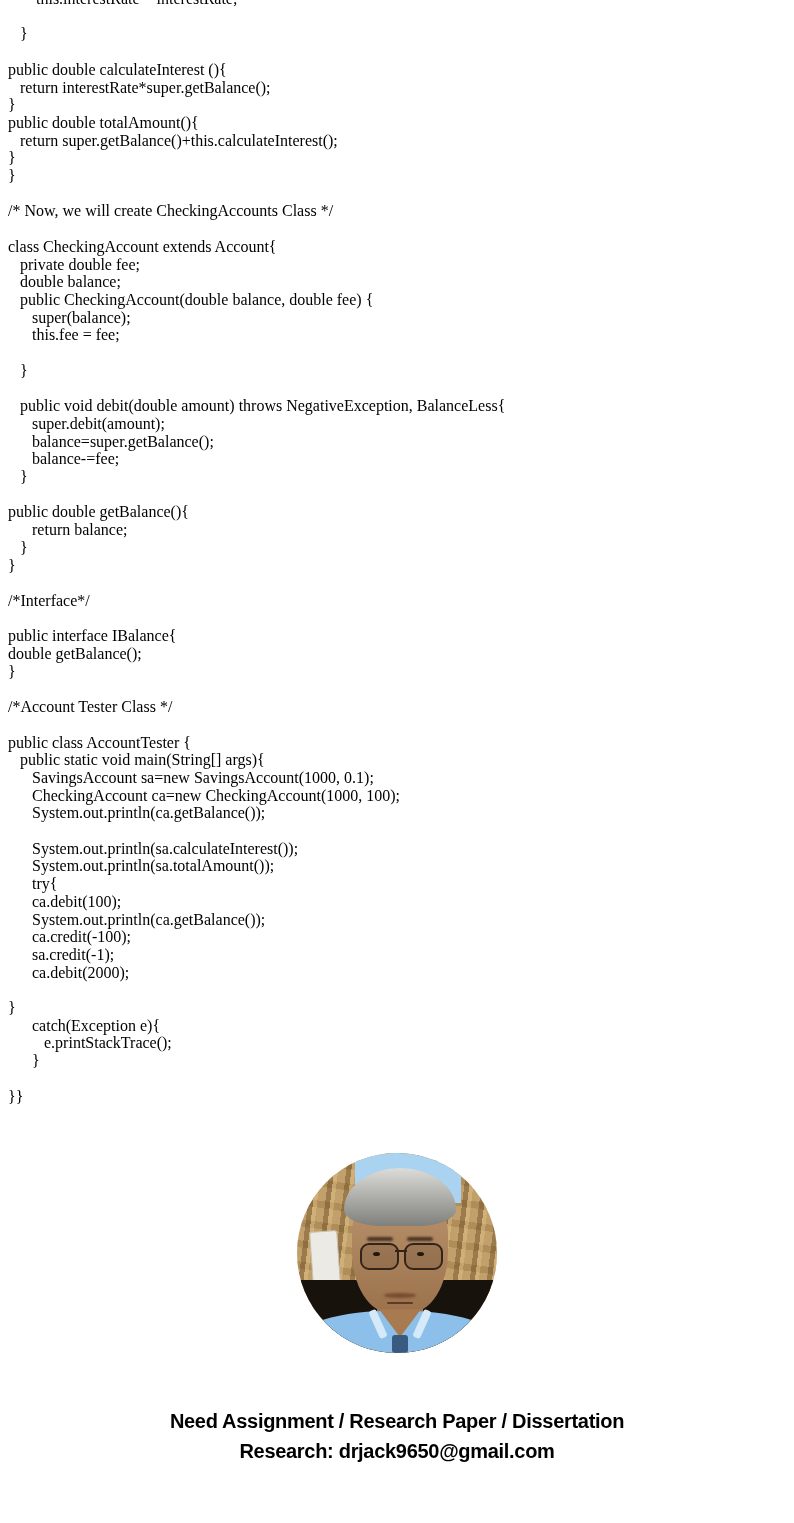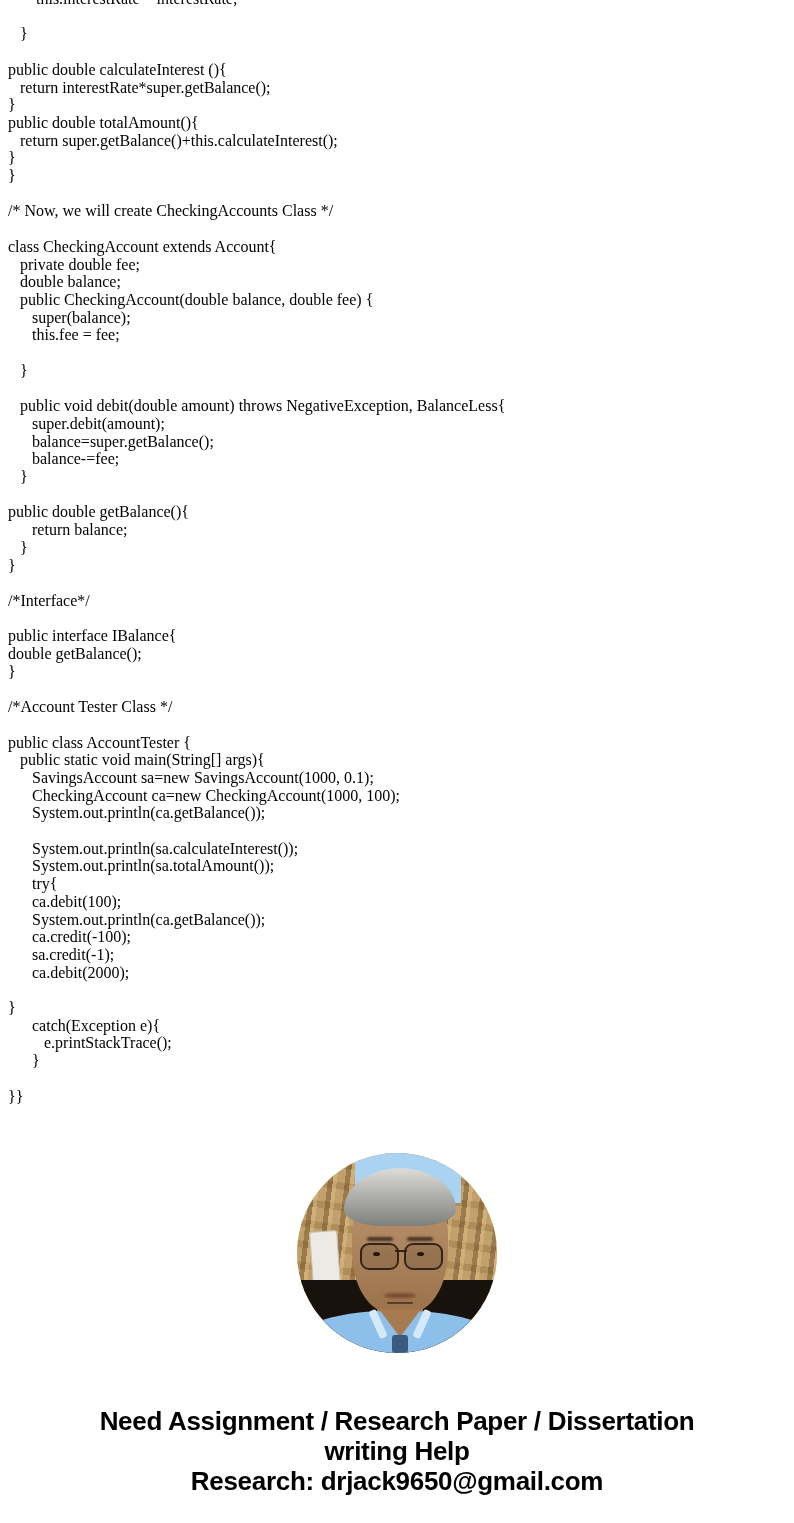--- a/index.html
+++ b/index.html
@@ -81,21 +81,21 @@
                transform: rotate(24deg); border-radius: 3px; }
   .av-tie    { left: 95px; top: 182px; width: 16px; height: 18px; background: #3a5a80;
                border-radius: 3px; }
   
   .banner {
     margin-top: 53px;
     text-align: center;
     font-family: "Liberation Sans", "DejaVu Sans", sans-serif;
     font-weight: 700;
     font-stretch: condensed;
-    font-size: 26px;
+    font-size: 20px;
     line-height: 30px;
     color: #000000;
     letter-spacing: -0.3px;
   }
 </style>
 </head>
 <body>
 
 <div class="page">
 
@@ -184,17 +184,16 @@
     <div class="av-mouth"></div>
     <div class="av-shirt" style="background-color: rgb(140, 192, 234);"></div>
     <div class="av-vee" style="background-color: rgb(168, 122, 80);"></div>
     <div class="av-coll-l"></div>
     <div class="av-coll-r"></div>
     <div class="av-tie"></div>
   </div>
 
   <div class="banner">
     <div>Need Assignment / Research Paper / Dissertation</div>
-    <div>writing Help</div>
     <div>Research: drjack9650@gmail.com</div>
   </div>
 
 </div>
 
 </body></html>

